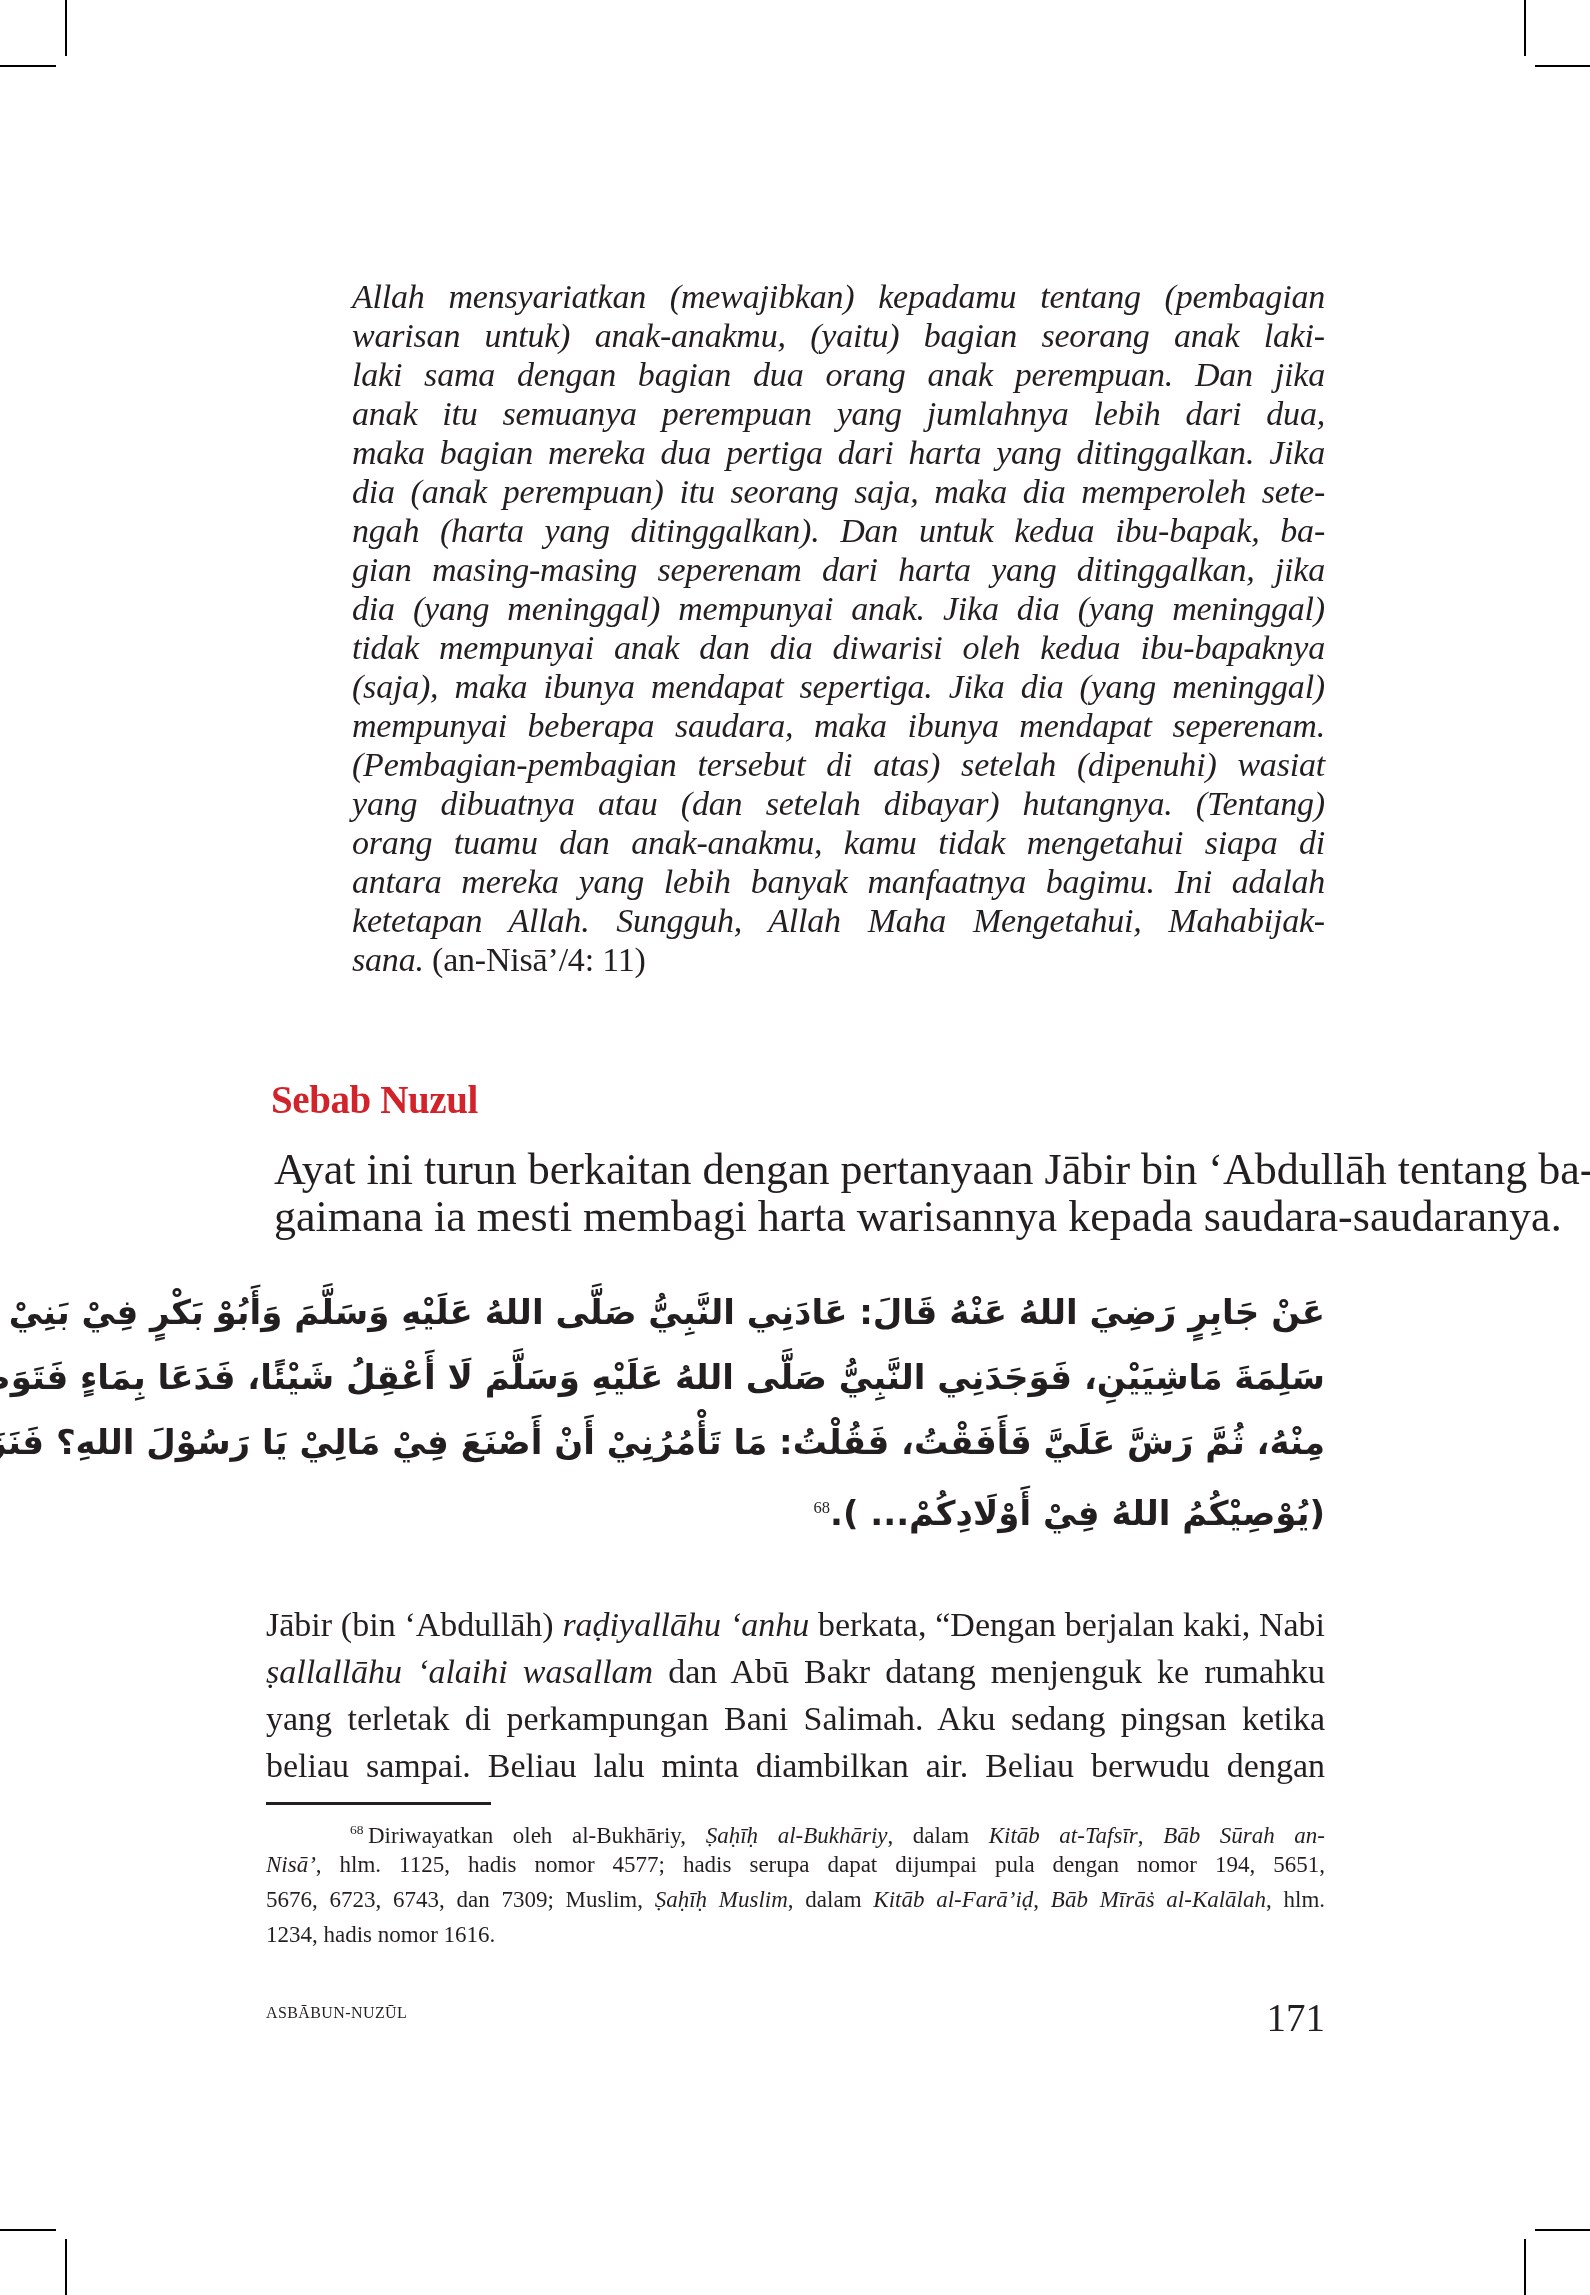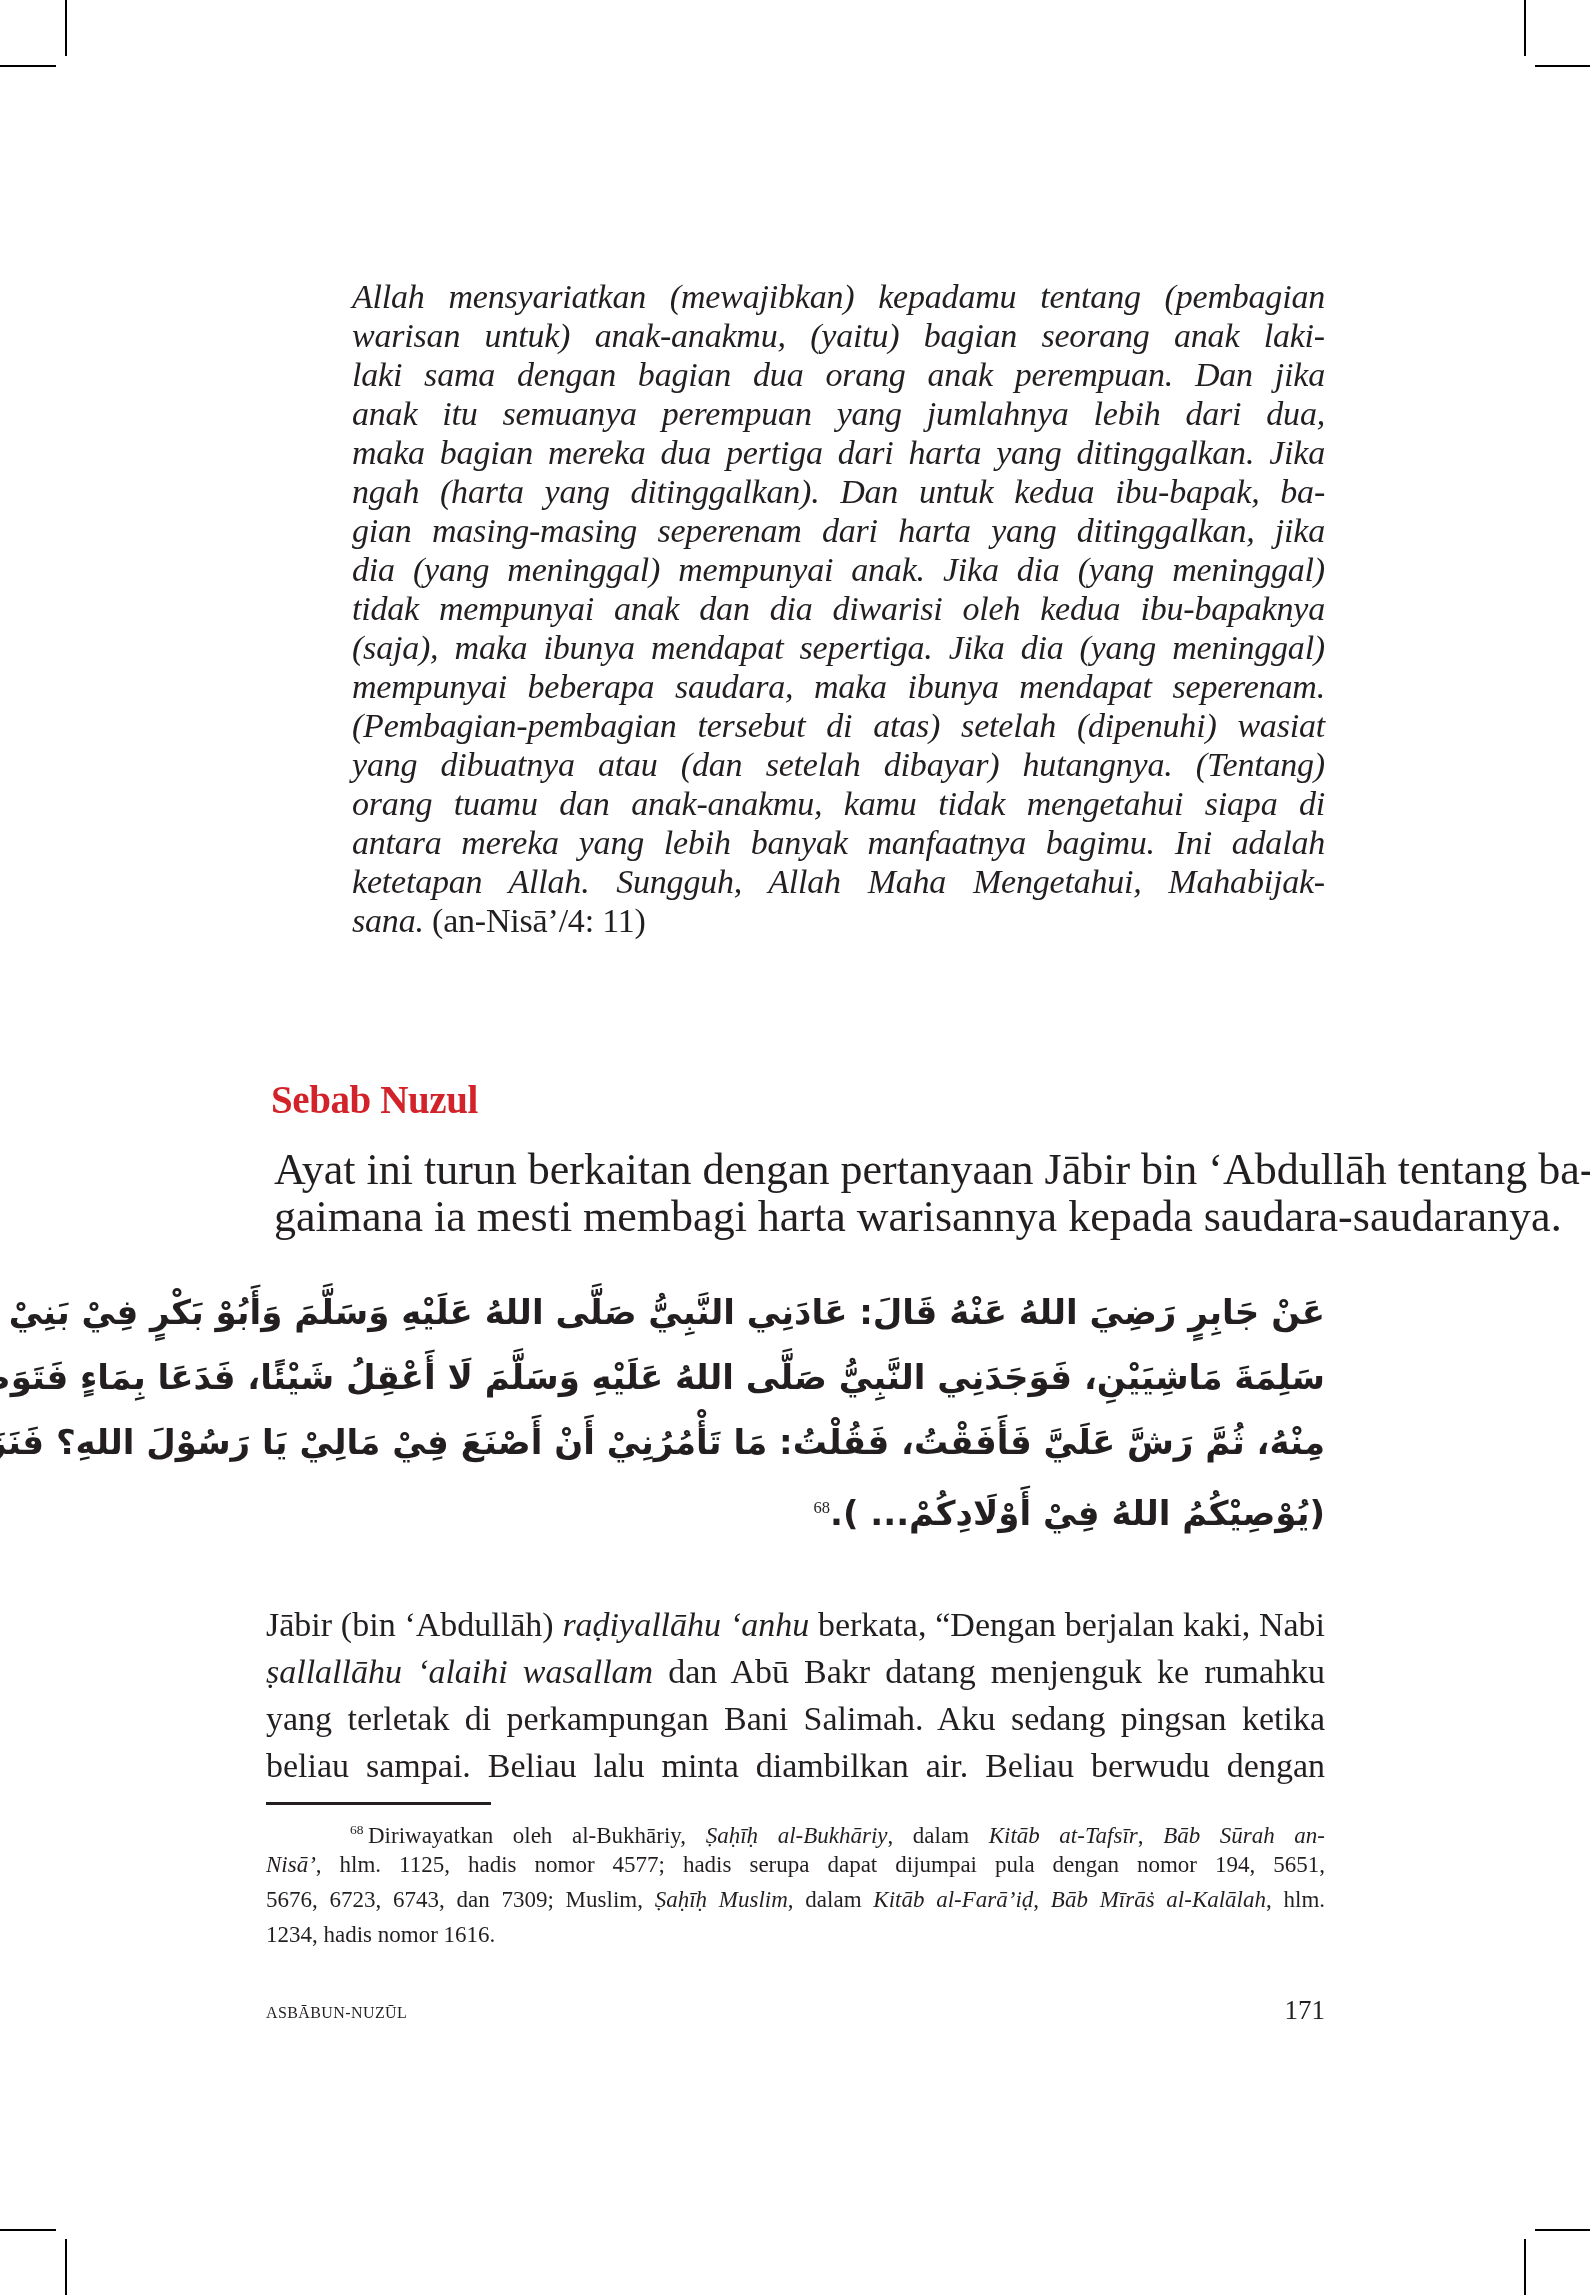--- a/index.html
+++ b/index.html
@@ -153,21 +153,21 @@
     position: absolute;
     left: 0;
     top: 9px;
     font-size: 16px;
     letter-spacing: 0.4px;
   }
   .page-number {
     position: absolute;
     right: 0;
     top: 0;
-    font-size: 27px;
+    font-size: 39px;
   }
 </style>
 </head>
 <body>
 
 <div class="crop v" style="left:65px; top:0;"></div>
 <div class="crop h" style="left:0; top:65px;"></div>
 <div class="crop v" style="left:1524px; top:0;"></div>
 <div class="crop h" style="left:1535px; top:65px;"></div>
 <div class="crop v" style="left:65px; top:2239px;"></div>
@@ -176,20 +176,21 @@
 <div class="crop h" style="left:1535px; top:2229px;"></div>
 
 <div class="page-content">
 
   <div class="quote">
     <span class="line">Allah mensyariatkan (mewajibkan) kepadamu tentang (pembagian</span>
     <span class="line">warisan untuk) anak-anakmu, (yaitu) bagian seorang anak laki-</span>
     <span class="line">laki sama dengan bagian dua orang anak perempuan. Dan jika</span>
     <span class="line">anak itu semuanya perempuan yang jumlahnya lebih dari dua,</span>
     <span class="line">maka bagian mereka dua pertiga dari harta yang ditinggalkan. Jika</span>
+    <span class="line">dia (anak perempuan) itu seorang saja, maka dia memperoleh sete-</span>
     <span class="line">ngah (harta yang ditinggalkan). Dan untuk kedua ibu-bapak, ba-</span>
     <span class="line">gian masing-masing seperenam dari harta yang ditinggalkan, jika</span>
     <span class="line">dia (yang meninggal) mempunyai anak. Jika dia (yang meninggal)</span>
     <span class="line">tidak mempunyai anak dan dia diwarisi oleh kedua ibu-bapaknya</span>
     <span class="line">(saja), maka ibunya mendapat sepertiga. Jika dia (yang meninggal)</span>
     <span class="line">mempunyai beberapa saudara, maka ibunya mendapat seperenam.</span>
     <span class="line">(Pembagian-pembagian tersebut di atas) setelah (dipenuhi) wasiat</span>
     <span class="line">yang dibuatnya atau (dan setelah dibayar) hutangnya. (Tentang)</span>
     <span class="line">orang tuamu dan anak-anakmu, kamu tidak mengetahui siapa di</span>
     <span class="line">antara mereka yang lebih banyak manfaatnya bagimu. Ini adalah</span>

